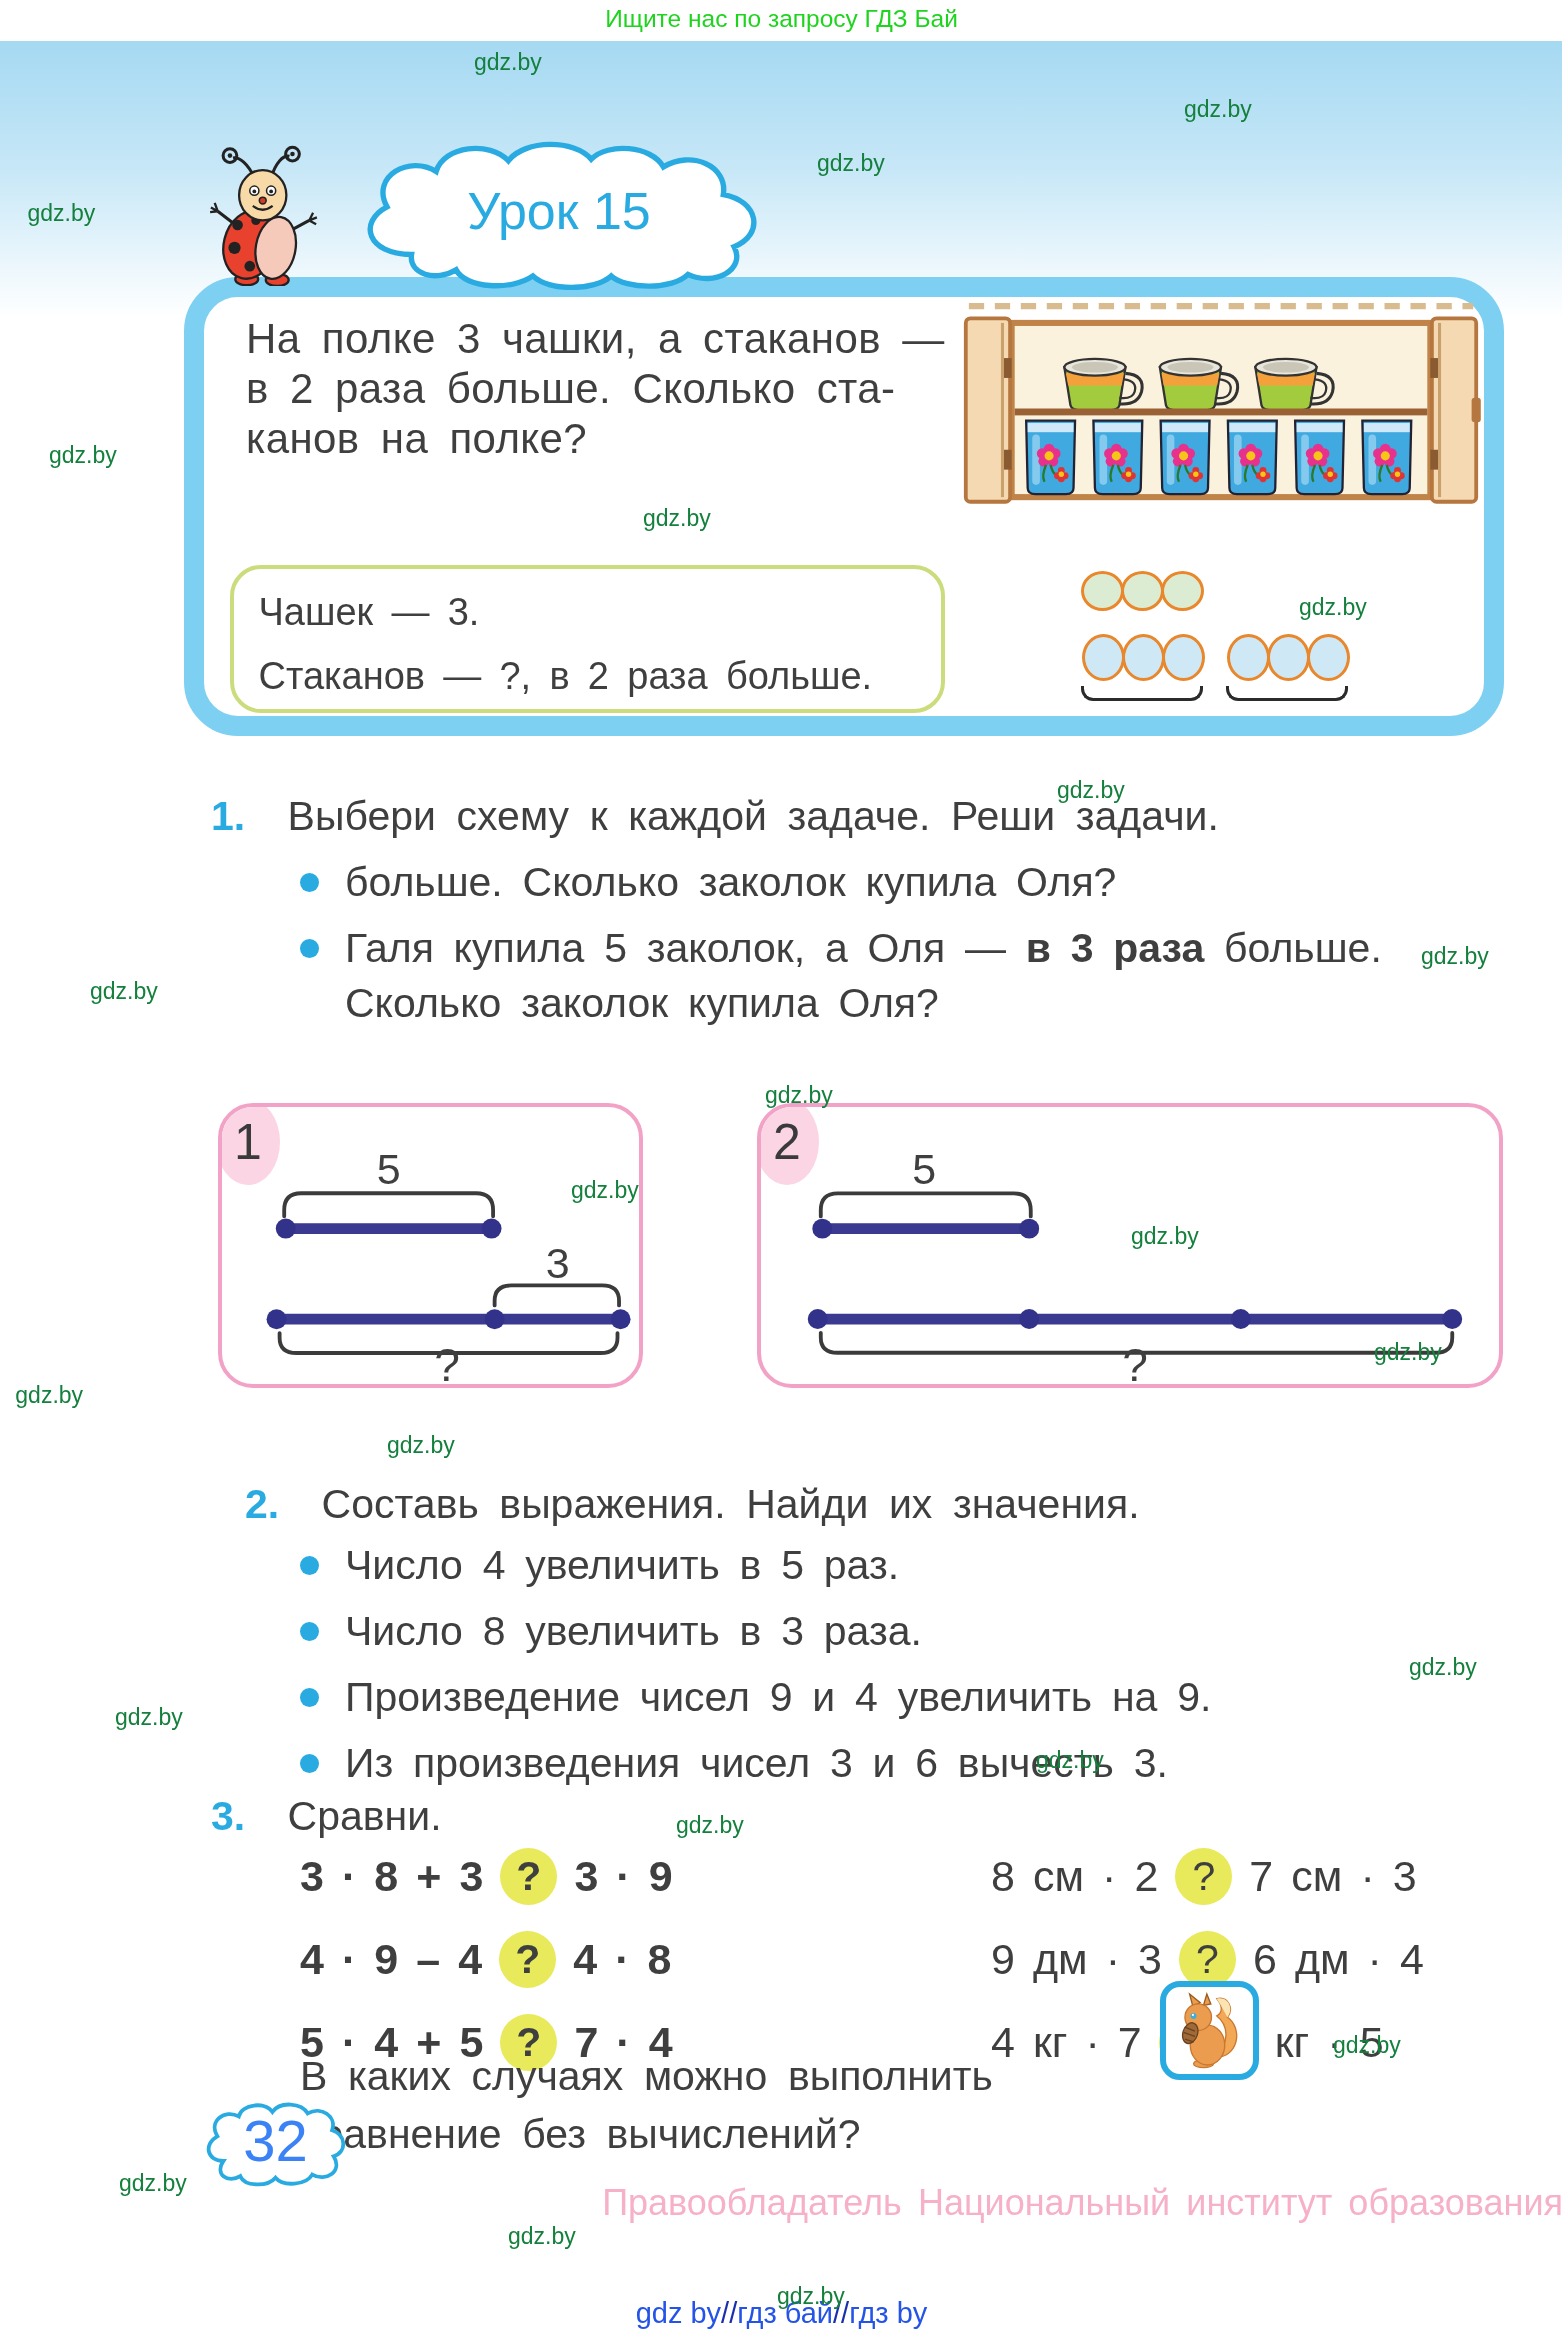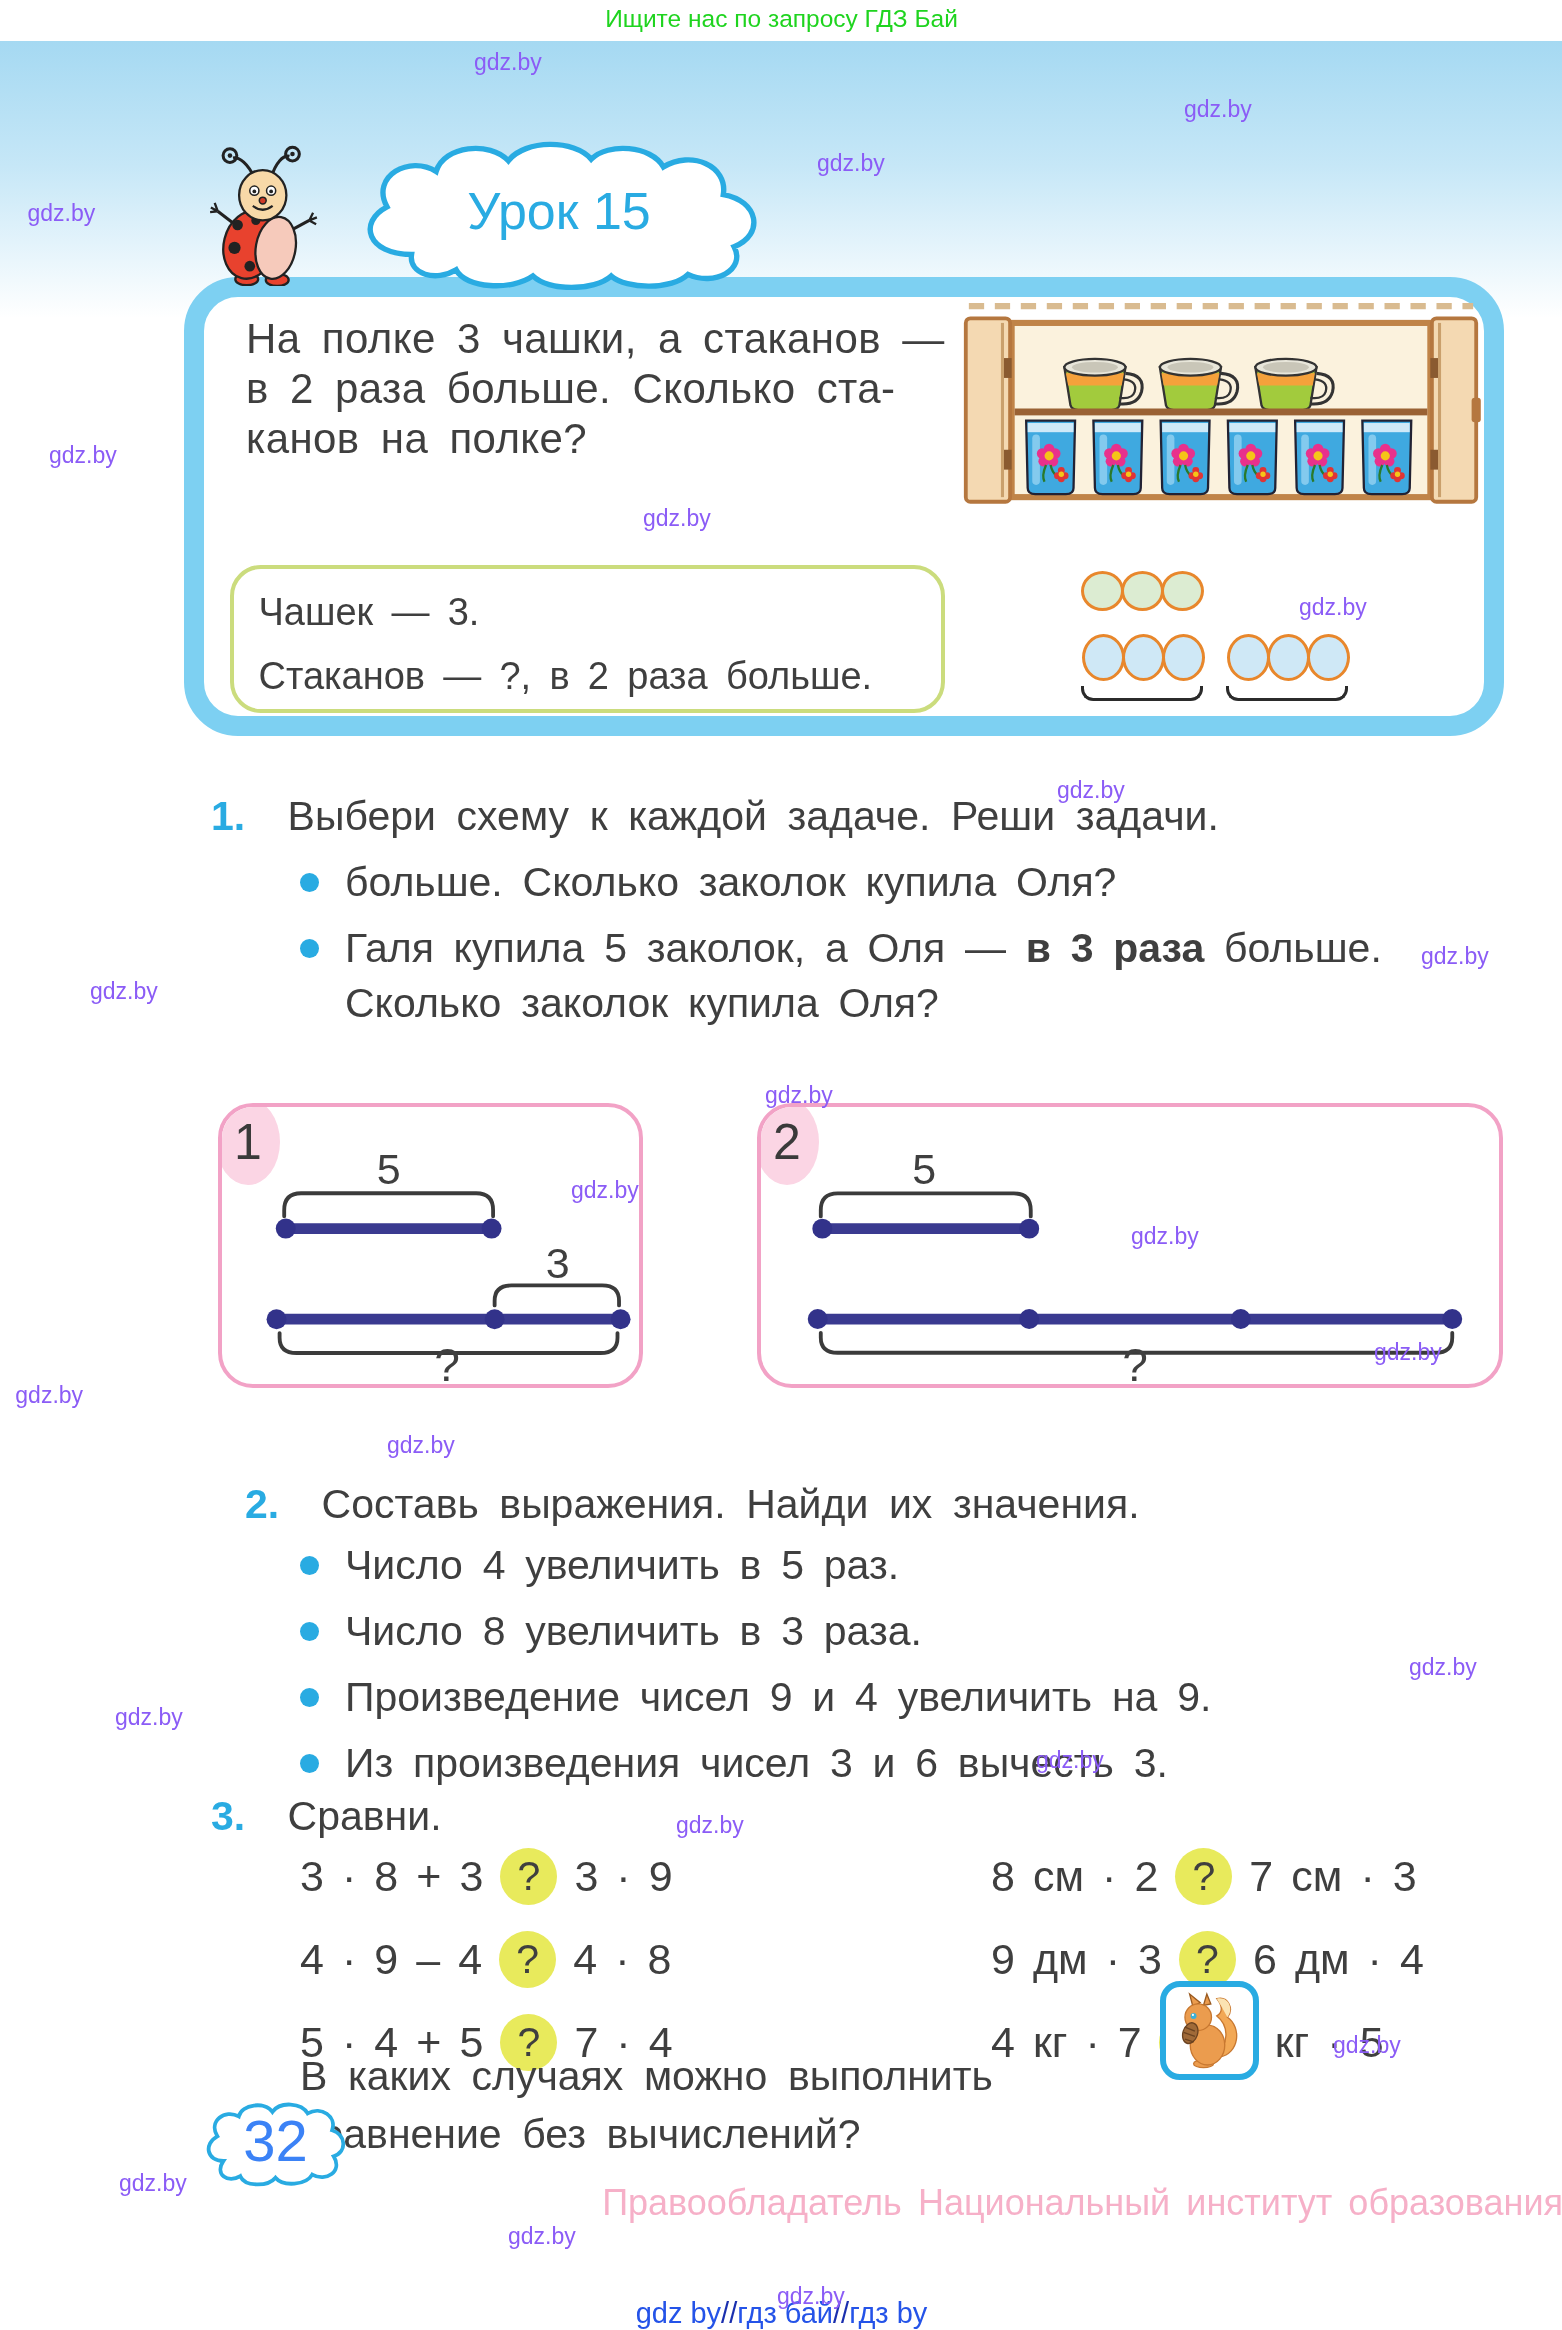--- a/index.html
+++ b/index.html
@@ -50,40 +50,40 @@
   .sb1{left:218px;width:425px;} .sb2{left:757px;width:746px;}
   .schema-label{position:absolute;left:-6.1px;top:-7.7px;width:64px;height:86px;
                 background:var(--schema_label_pink,#fbd5e4);border-radius:50%;
                 display:flex;align-items:center;justify-content:center;font-size:50px;color:#3a3a3a;}
   .schema-box svg{position:absolute;left:0;top:0;width:100%;height:100%;}
   .stext{font-size:56px;fill:var(--text_dark,#3f3f3f);text-anchor:middle;}
   .sbar{stroke:var(--bar_navy,#3a3a90);stroke-width:14;stroke-linecap:round;}
   .sdot{fill:#32328a;}
   .sbrace{fill:none;stroke:#3b3b3b;stroke-width:5;stroke-linecap:round;stroke-linejoin:round;}
   .cmp-col{position:absolute;top:1835px;font-size:43px;}
-  .cmp-left{left:300px;} .cmp-right{left:991px;}
+  .cmp-left{left:300px;font-weight:bold;} .cmp-right{left:991px;}
   .cmp-row{display:flex;align-items:center;height:83px;white-space:nowrap;word-spacing:6.1px;}
   .qmark{width:57px;height:57px;border-radius:50%;background:var(--compare_badge_yellow,#e8ea5c);
          display:flex;align-items:center;justify-content:center;font-size:41px;
          color:#3f3f3f;margin:0 17px;flex:none;}
   .question-text{position:absolute;left:300px;top:2047px;font-size:41px;line-height:58px;word-spacing:9.2px;}
   .squirrel-box{position:absolute;left:1160px;top:1981px;width:99px;height:99px;box-sizing:border-box;
                 border:6.9px solid var(--accent,#29abe2);border-radius:20px;background:#fff;
                 display:flex;align-items:center;justify-content:center;}
   .page-cloud{position:absolute;left:202px;top:2101px;width:147px;height:86px;}
   .page-cloud svg{position:absolute;inset:0;width:100%;height:100%;}
   .page-num{position:absolute;inset:0;display:flex;align-items:center;justify-content:center;
             font-size:58px;color:#3b82f6;padding-bottom:6.1px;}
   .copyright{position:absolute;left:0;top:2182px;width:100%;text-align:right;
              font-size:36px;color:var(--copyright_pink,#f6b0c8);word-spacing:6.1px;}
   .links{position:absolute;left:0;top:2297px;width:100%;display:flex;justify-content:center;
          font-size:29px;}
   .link{color:var(--link_blue,#2453e8);} .sep{color:var(--link_separator_blue,#1a2fae);}
   .wm-layer{position:absolute;inset:0;z-index:60;pointer-events:none;}
-  .wm{position:absolute;font-size:23px;color:#8b5cf6;}
+  .wm{position:absolute;font-size:23px;color:#15803d;}
 </style>
 </head>
 <body>
 
 <div id="page">
 
   <div class="banner">Ищите нас по запросу ГДЗ Бай</div>
   <div class="sky"></div>
 
   <svg class="ladybug" viewBox="0 0 168 198">

